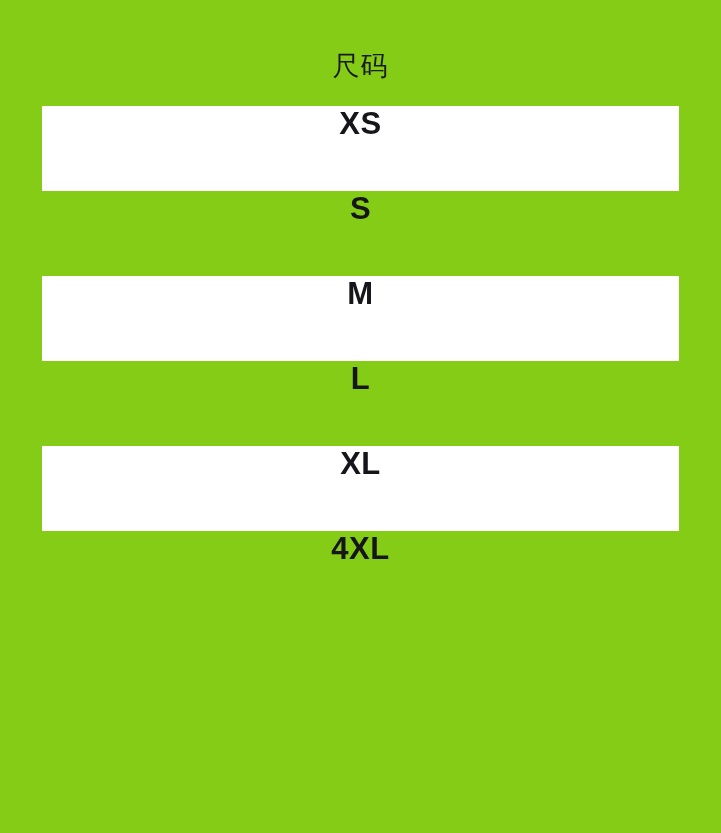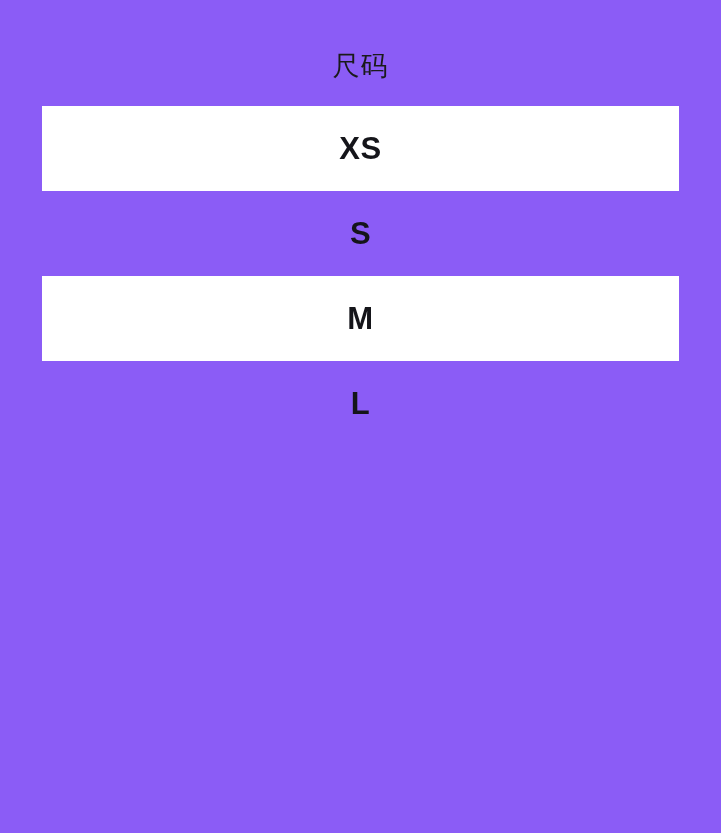--- a/index.html
+++ b/index.html
@@ -11,21 +11,21 @@
     height: 833px;
     background: #f2f2f7;
     font-family: "Liberation Sans", sans-serif;
     color: #111111;
     overflow: hidden;
   }
   .page {
     width: 721px;
     height: 833px;
     box-sizing: border-box;
-    background: #8b5cf6;
+    background: #84cc16;
     display: flex;
     flex-direction: column;
     align-items: center;
   }
   .size-title {
     font-size: 27px;
     font-weight: 400;
     color: #1a1a1a;
     letter-spacing: 1px;
     margin-top: 50px;
@@ -35,21 +35,21 @@
   }
   .size-table {
     margin-top: 24px;
     width: 637px;
     display: flex;
     flex-direction: column;
   }
   .size-row {
     height: 85px;
     display: flex;
-    align-items: center;
+    align-items: flex-start;
     justify-content: center;
     font-size: 31px;
     font-weight: bold;
     color: #15151a;
     letter-spacing: 0.5px;
     background: transparent;
   }
   .size-row.odd {
     background: #ffffff;
   }
@@ -67,15 +67,21 @@
     </div>
     <div class="size-row">
       <span>S</span>
     </div>
     <div class="size-row odd">
       <span>M</span>
     </div>
     <div class="size-row">
       <span>L</span>
     </div>
+    <div class="size-row odd">
+      <span>XL</span>
+    </div>
+    <div class="size-row">
+      <span>4XL</span>
+    </div>
   </div>
 
 </div>
 
 </body></html>

